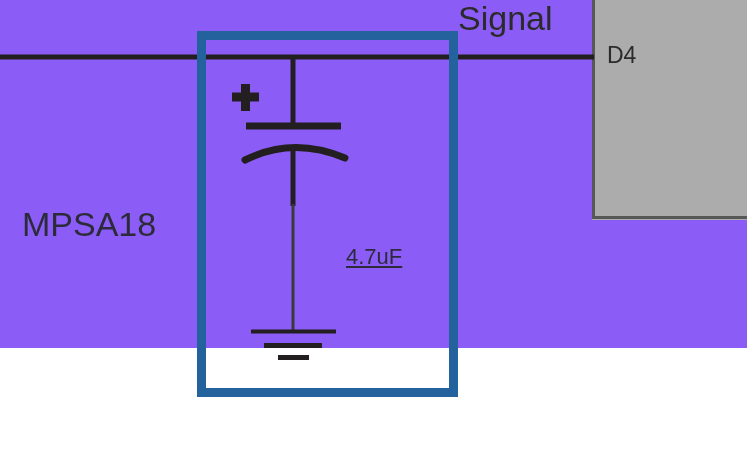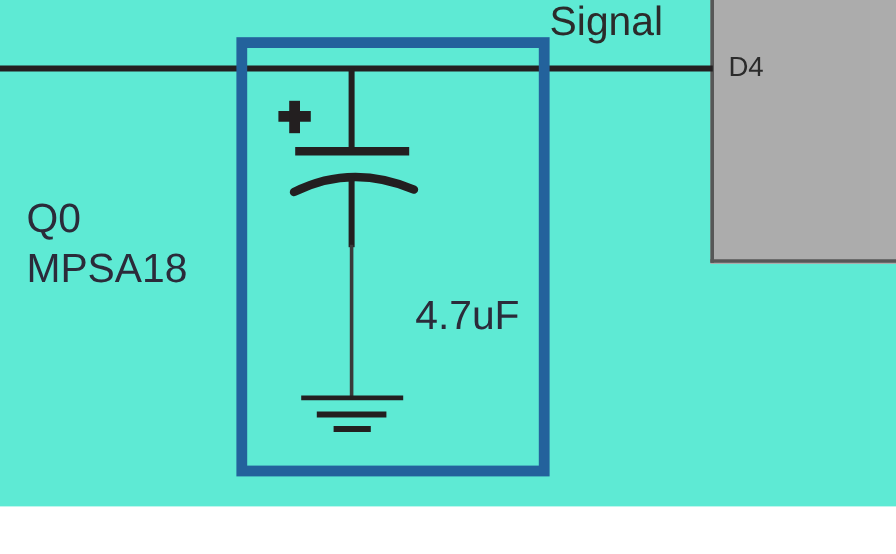--- a/index.html
+++ b/index.html
@@ -12,22 +12,22 @@
     height: 462px;
     overflow: hidden;
     font-family: "Liberation Sans", sans-serif;
     position: relative;
   }
   #schematic-root {
     position: absolute;
     left: 0;
     top: 0;
     width: 747px;
-    height: 422px;
-    background: #5eead4;
+    height: 348px;
+    background: #8b5cf6;
   }
   #schematic-svg {
     position: absolute;
     left: 0;
     top: 0;
     display: block;
   }
   .label-text {
     position: absolute;
     color: #231f20;
@@ -55,22 +55,23 @@
   }
   #label-c1 {
     left: 346px;
     top: 204px;
     font-size: 34px;
     color: #2b2b3a;
   }
   #label-value {
     left: 346px;
     top: 246px;
-    font-size: 34px;
+    font-size: 22px;
     color: #2b2b3a;
+    text-decoration: underline;
   }
   #label-d4 {
     left: 607px;
     top: 44px;
     font-size: 23px;
     color: #2b2b2b;
   }
 </style>
 </head>
 <body>
@@ -106,21 +107,20 @@
     <g>
       <line x1="251" y1="331.5" x2="336" y2="331.5" stroke="#231f20" stroke-width="4"></line>
       <line x1="264" y1="345.5" x2="322" y2="345.5" stroke="#231f20" stroke-width="5"></line>
       <line x1="278" y1="357.5" x2="309" y2="357.5" stroke="#231f20" stroke-width="5"></line>
     </g>
 
   </svg>
 
   <div class="label-text" id="label-signal">Signal</div>
 
-  <div class="label-text" id="label-q0">Q0</div>
 
   <div class="label-text" id="label-mpsa18">MPSA18</div>
 
 
   <div class="label-text" id="label-value">4.7uF</div>
 
   <div class="label-text" id="label-d4">D4</div>
 
 </div>
 

